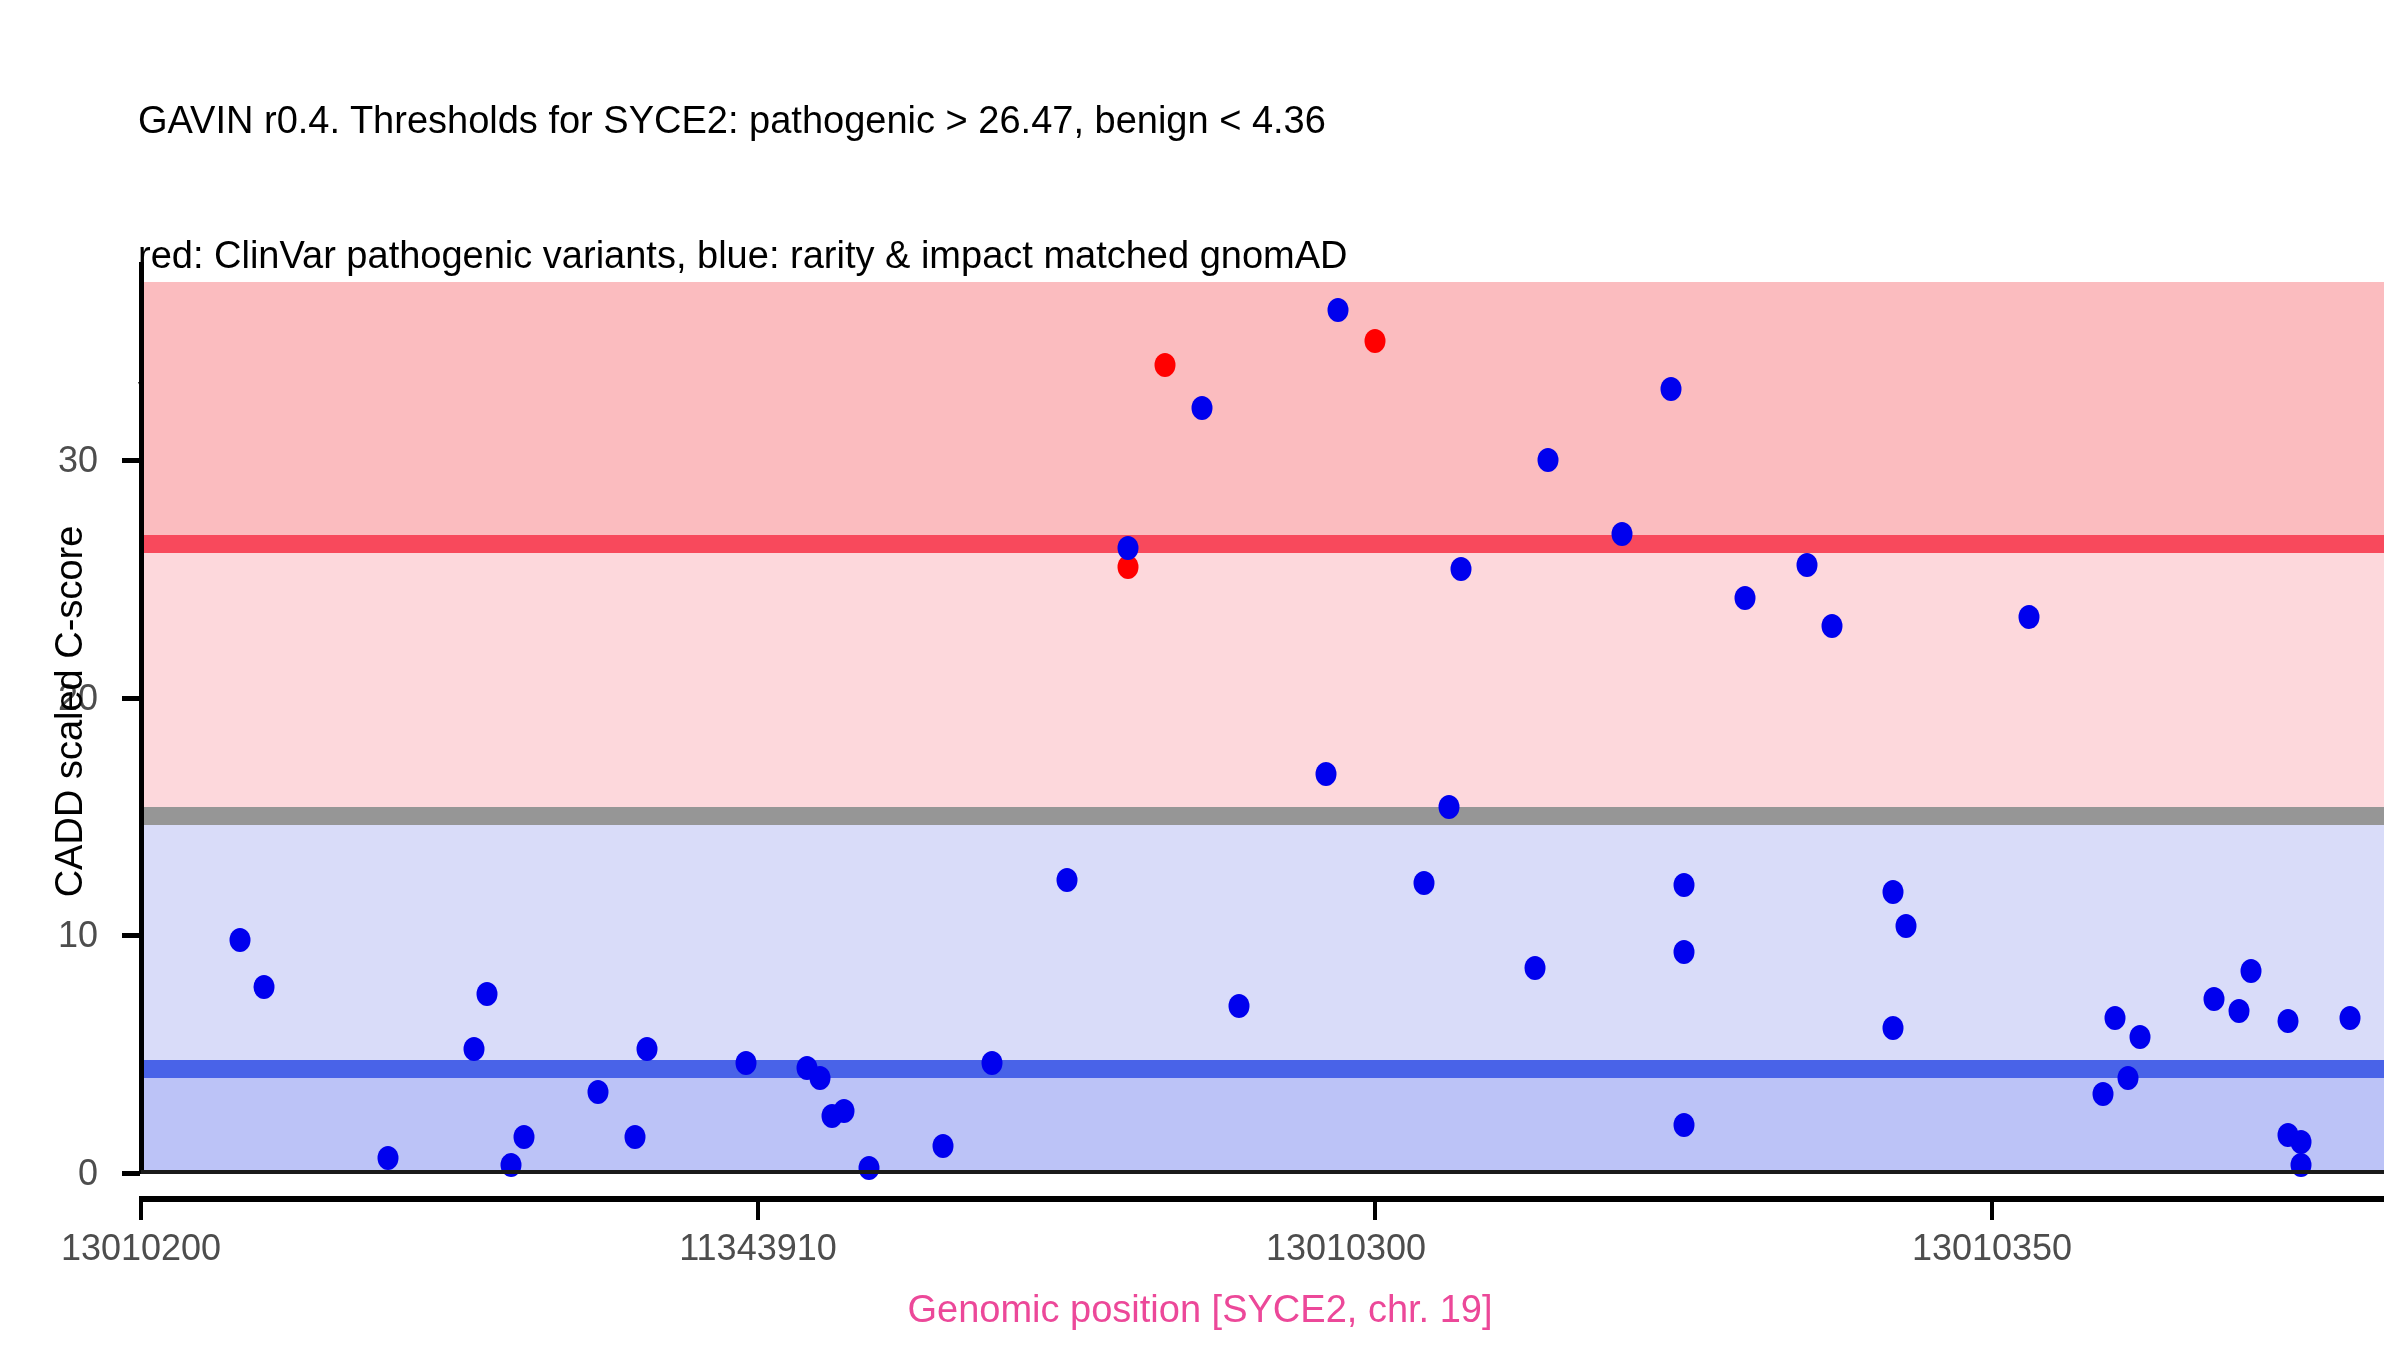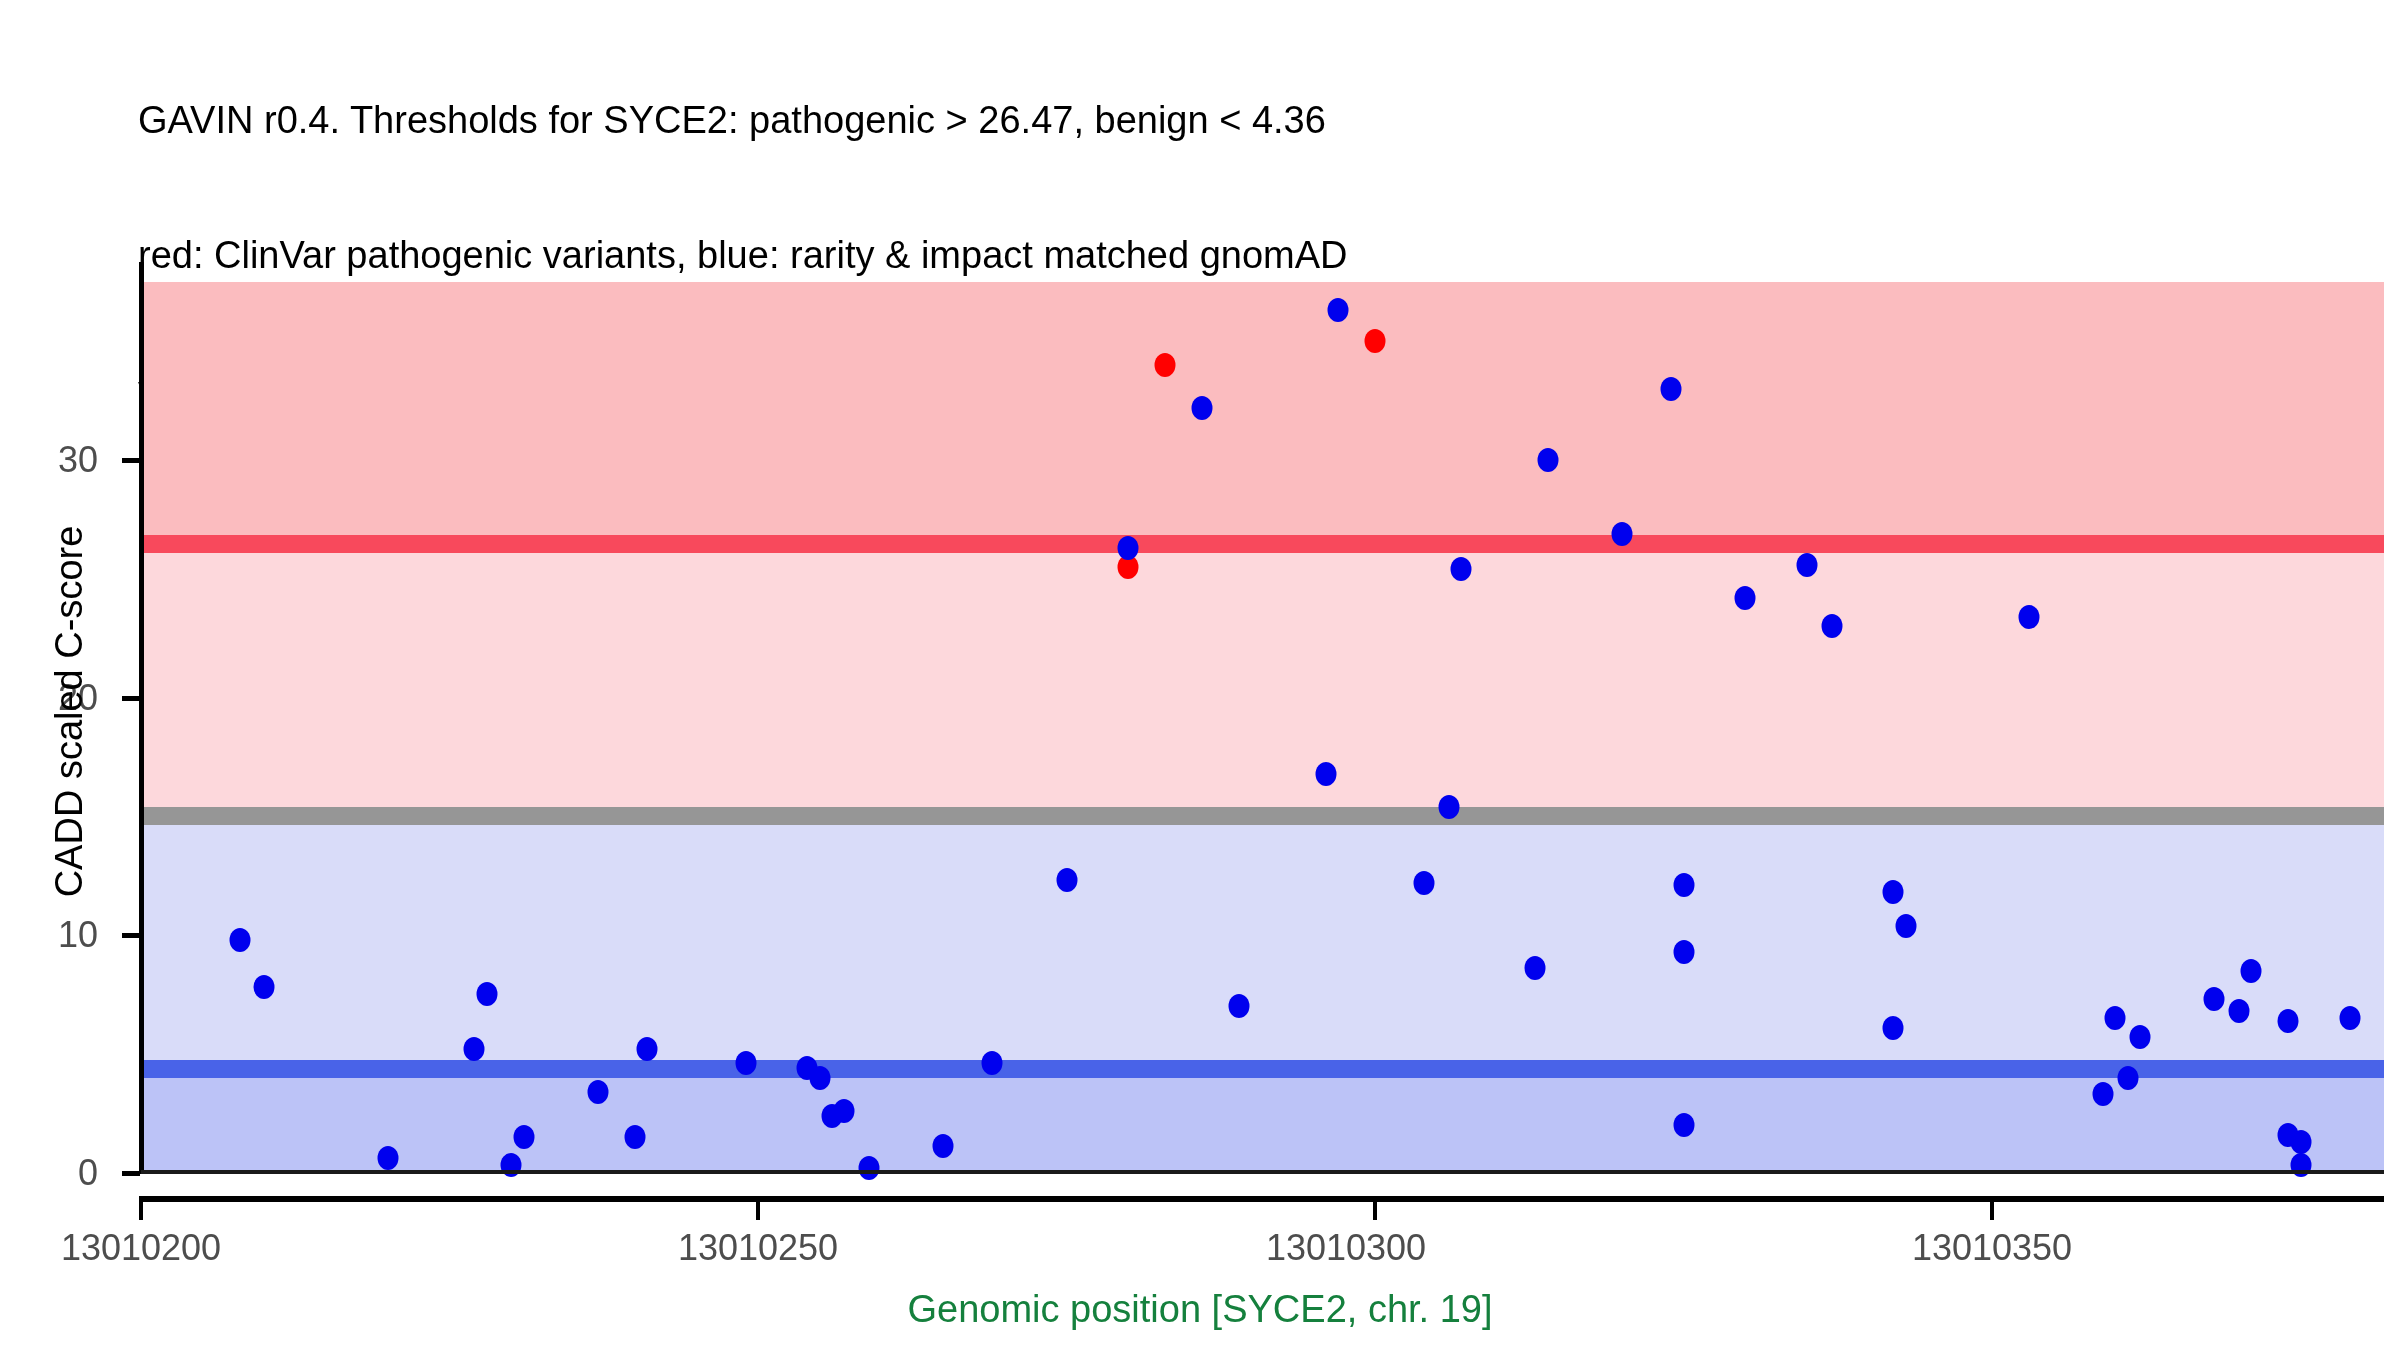--- a/index.html
+++ b/index.html
@@ -109,21 +109,21 @@
     line-height: 40px;
   }
 
   
   #x-axis-title {
     position: absolute;
     left: 0;
     top: 1288px;
     width: 2400px;
     text-align: center;
-    color: #15803d;
+    color: #ec4899;
     font-size: 38px;
   }
   #y-axis-title {
     position: absolute;
     left: -311px;
     top: 690px;
     width: 760px;
     text-align: center;
     color: #000000;
     font-size: 38px;
@@ -227,21 +227,21 @@
     <div class="y-tick-label" style="top: 1154.5px;">0</div>
     <div class="y-tick" style="top: 933px;"></div>
     <div class="y-tick-label" style="top: 917px;">10</div>
     <div class="y-tick" style="top: 695.5px;"></div>
     <div class="y-tick-label" style="top: 679.5px;">20</div>
     <div class="y-tick" style="top: 458px;"></div>
     <div class="y-tick-label" style="top: 442px;">30</div>
     <div class="x-tick" style="left: 139px;"></div>
     <div class="x-tick-label" style="left: -19px;">13010200</div>
     <div class="x-tick" style="left: 756px;"></div>
-    <div class="x-tick-label" style="left: 598px;">13010250</div>
+    <div class="x-tick-label" style="left: 598px;">11343910</div>
     <div class="x-tick" style="left: 1373px;"></div>
     <div class="x-tick-label" style="left: 1186px;">13010300</div>
     <div class="x-tick" style="left: 1990px;"></div>
     <div class="x-tick-label" style="left: 1832px;">13010350</div>
   </div>
 
 <div id="x-axis-title">Genomic position [SYCE2, chr. 19]</div>
 <div id="y-axis-title">CADD scaled C-score</div>
 
 </body></html>

